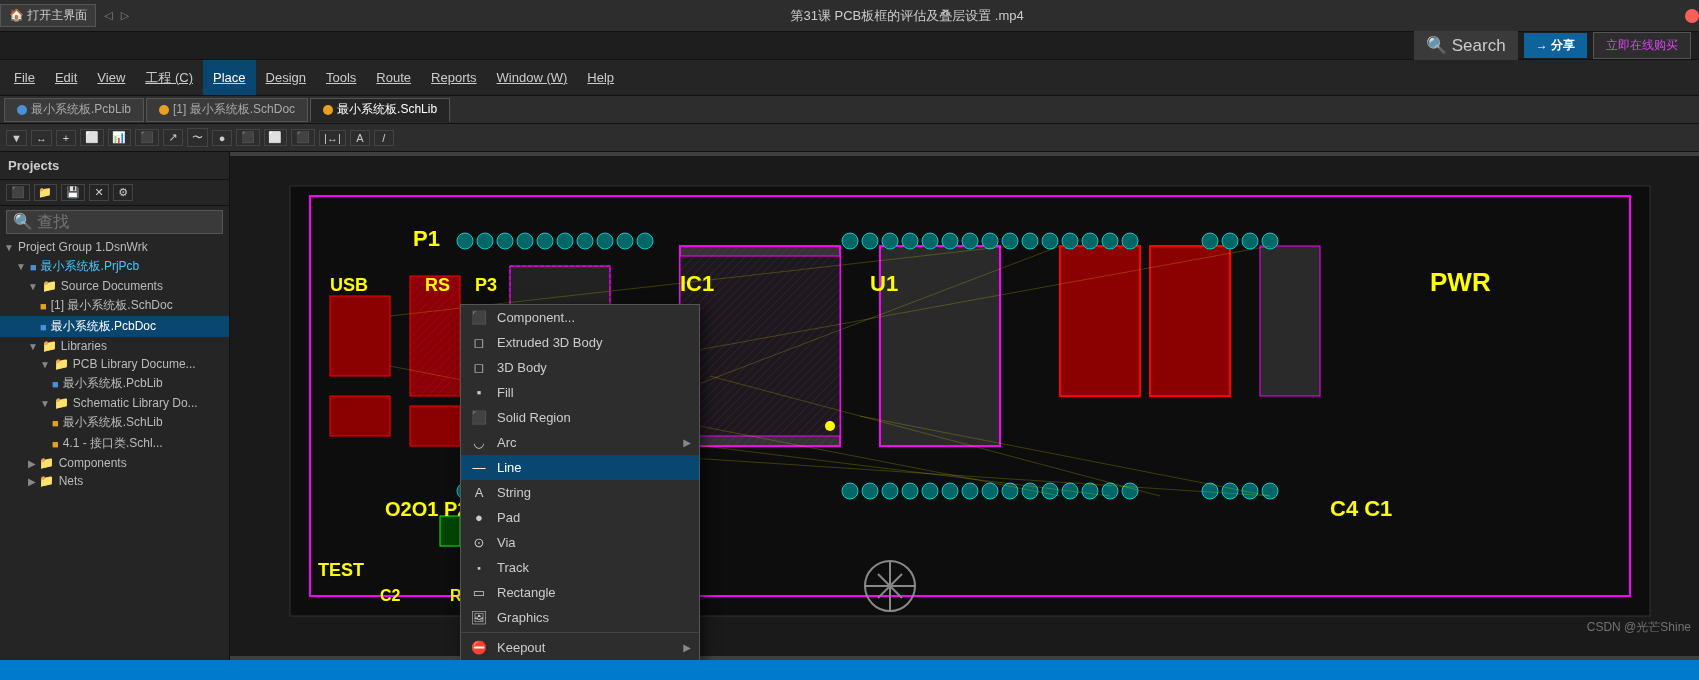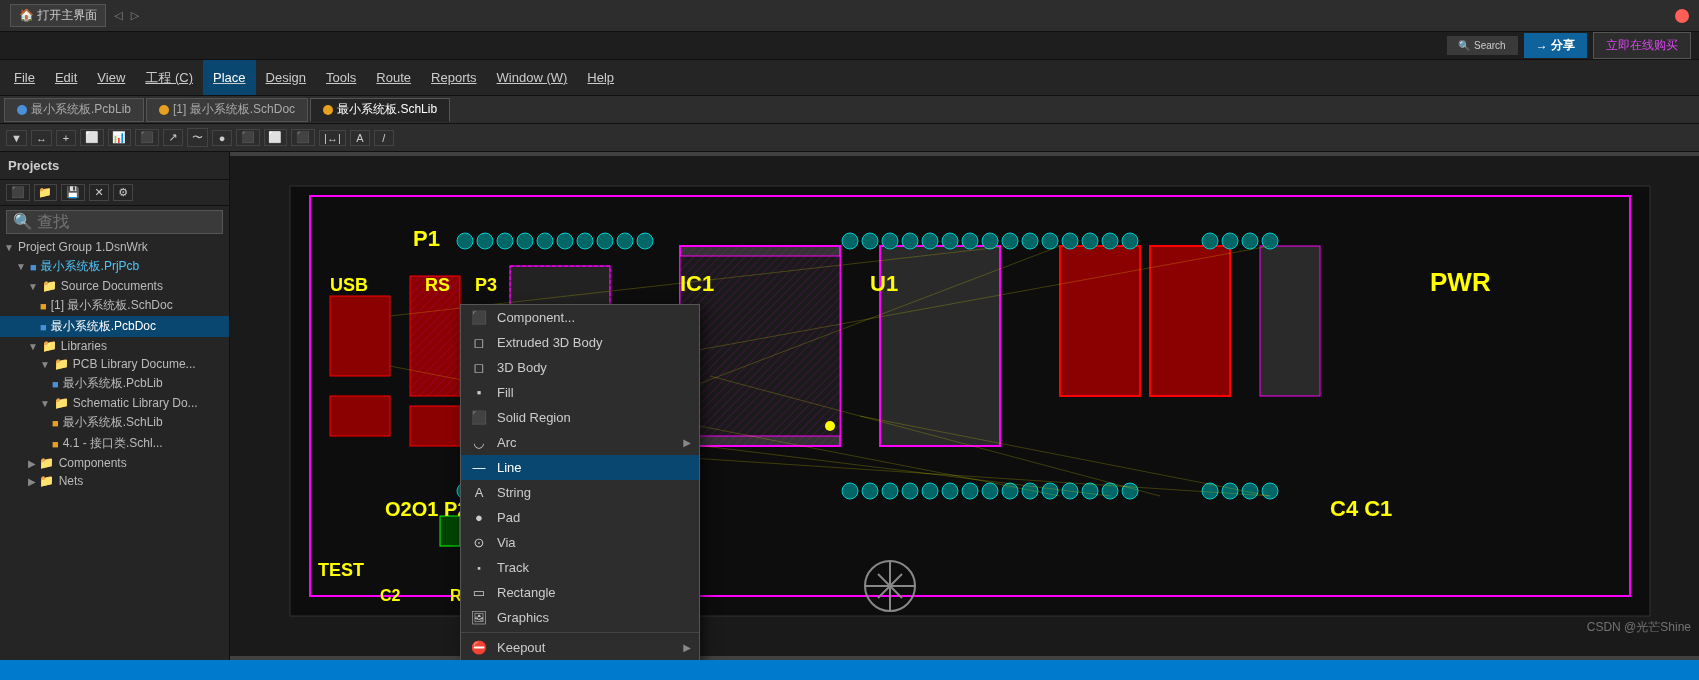--- a/index.html
+++ b/index.html
@@ -13,21 +13,21 @@
       color: #ccc;
     }
 
     
     #title-bar {
       height: 32px;
       background: #2d2d2d;
       display: flex;
       align-items: center;
       justify-content: space-between;
-      padding: 0 10px;
+      padding: 0 0;
       border-bottom: 1px solid #111;
     }
     #title-bar-left {
       display: flex;
       align-items: center;
       gap: 8px;
     }
     #home-button {
       background: #3a3a3a;
       border: 1px solid #555;
@@ -101,21 +101,21 @@
       border: 1px solid #555;
       padding: 4px 12px;
       font-size: 12px;
       cursor: pointer;
     }
     .search-btn {
       background: #3a3a3a;
       color: #ccc;
       border: none;
       padding: 4px 12px;
-      font-size: 10px;
+      font-size: 17px;
       cursor: pointer;
       display: flex;
       align-items: center;
       gap: 4px;
     }
 
     
     #doc-tabs {
       height: 28px;
       background: #2d2d2d;
@@ -329,20 +329,21 @@
   </style>
 </head>
 <body>
 
 <div id="title-bar">
   <div id="title-bar-left">
     <button id="home-button">🏠 打开主界面</button>
     <span style="color:#888;font-size:11px;">◁</span>
     <span style="color:#888;font-size:11px;">▷</span>
   </div>
+  <span id="window-title">第31课 PCB板框的评估及叠层设置 .mp4</span>
   <div id="title-bar-right">
     <button class="win-btn" id="win-close"></button>
   </div>
 </div>
 
 <div style="height:28px;background:#1e1e1e;display:flex;align-items:center;justify-content:center;border-bottom:1px solid #111;">
   <div style="position:absolute;right:8px;display:flex;gap:6px;align-items:center;">
     <button class="search-btn">🔍 Search</button>
     <button class="share-btn">→ 分享</button>
     <button class="buy-btn">立即在线购买</button>

